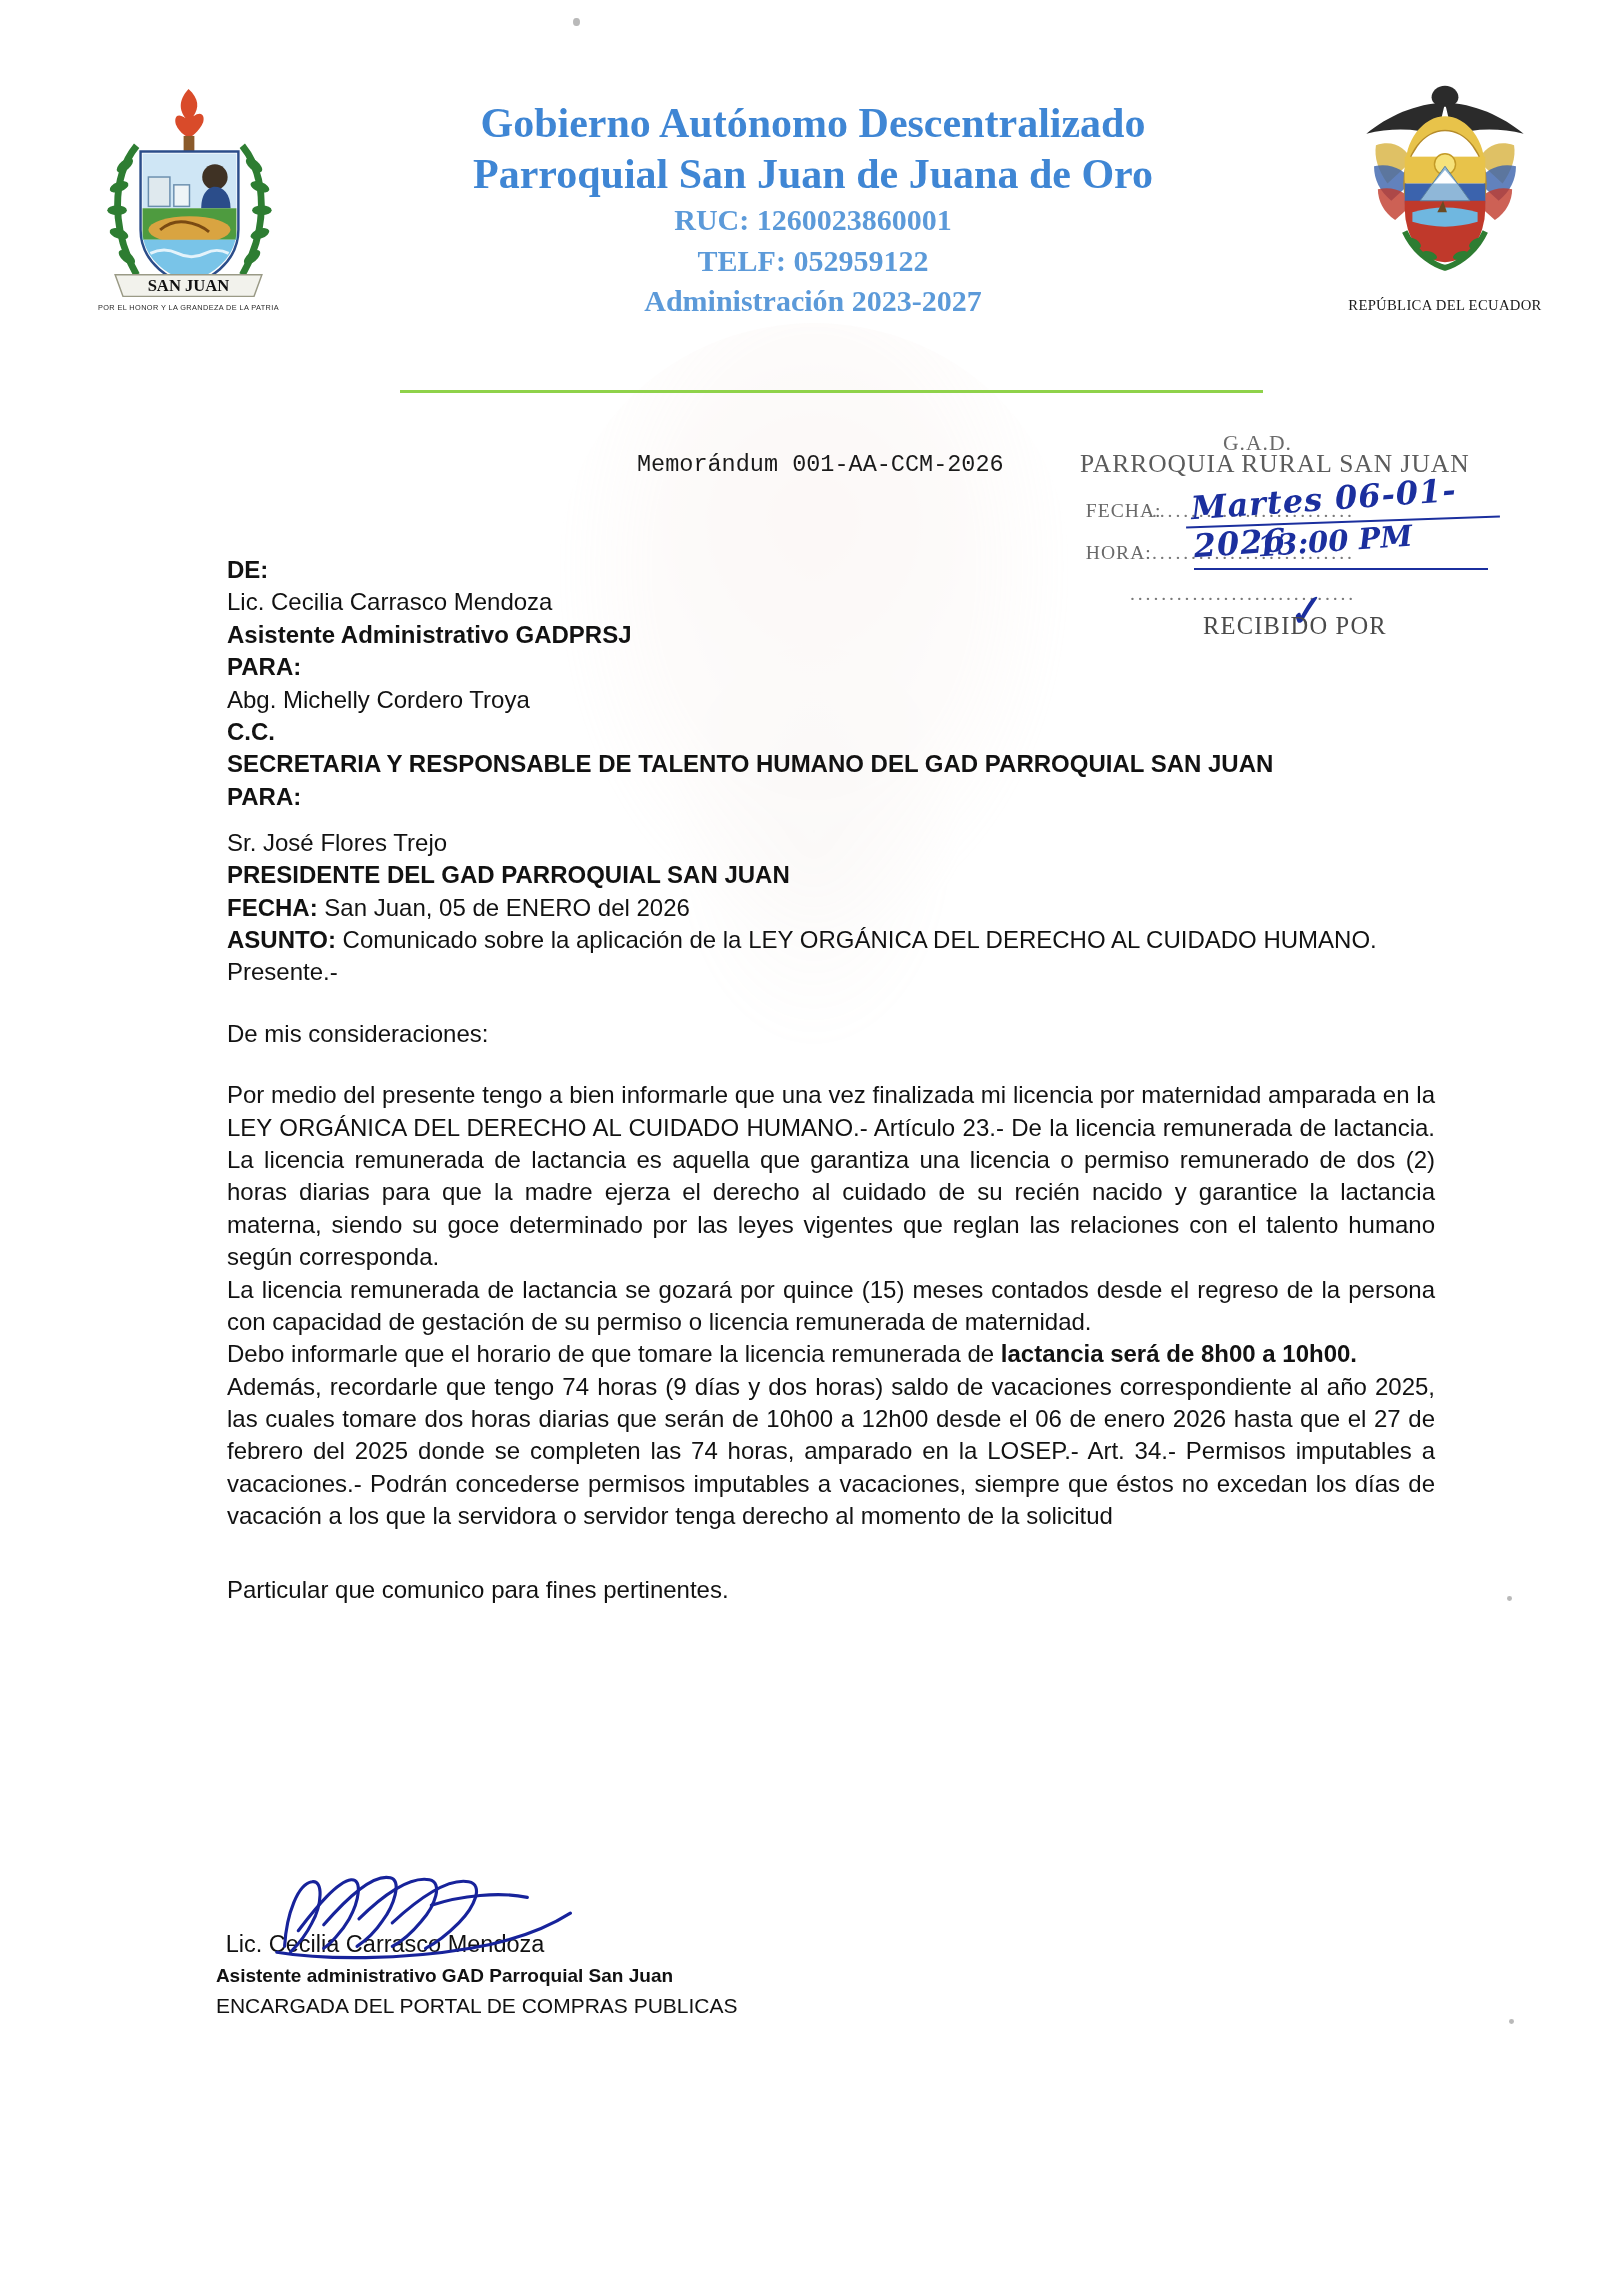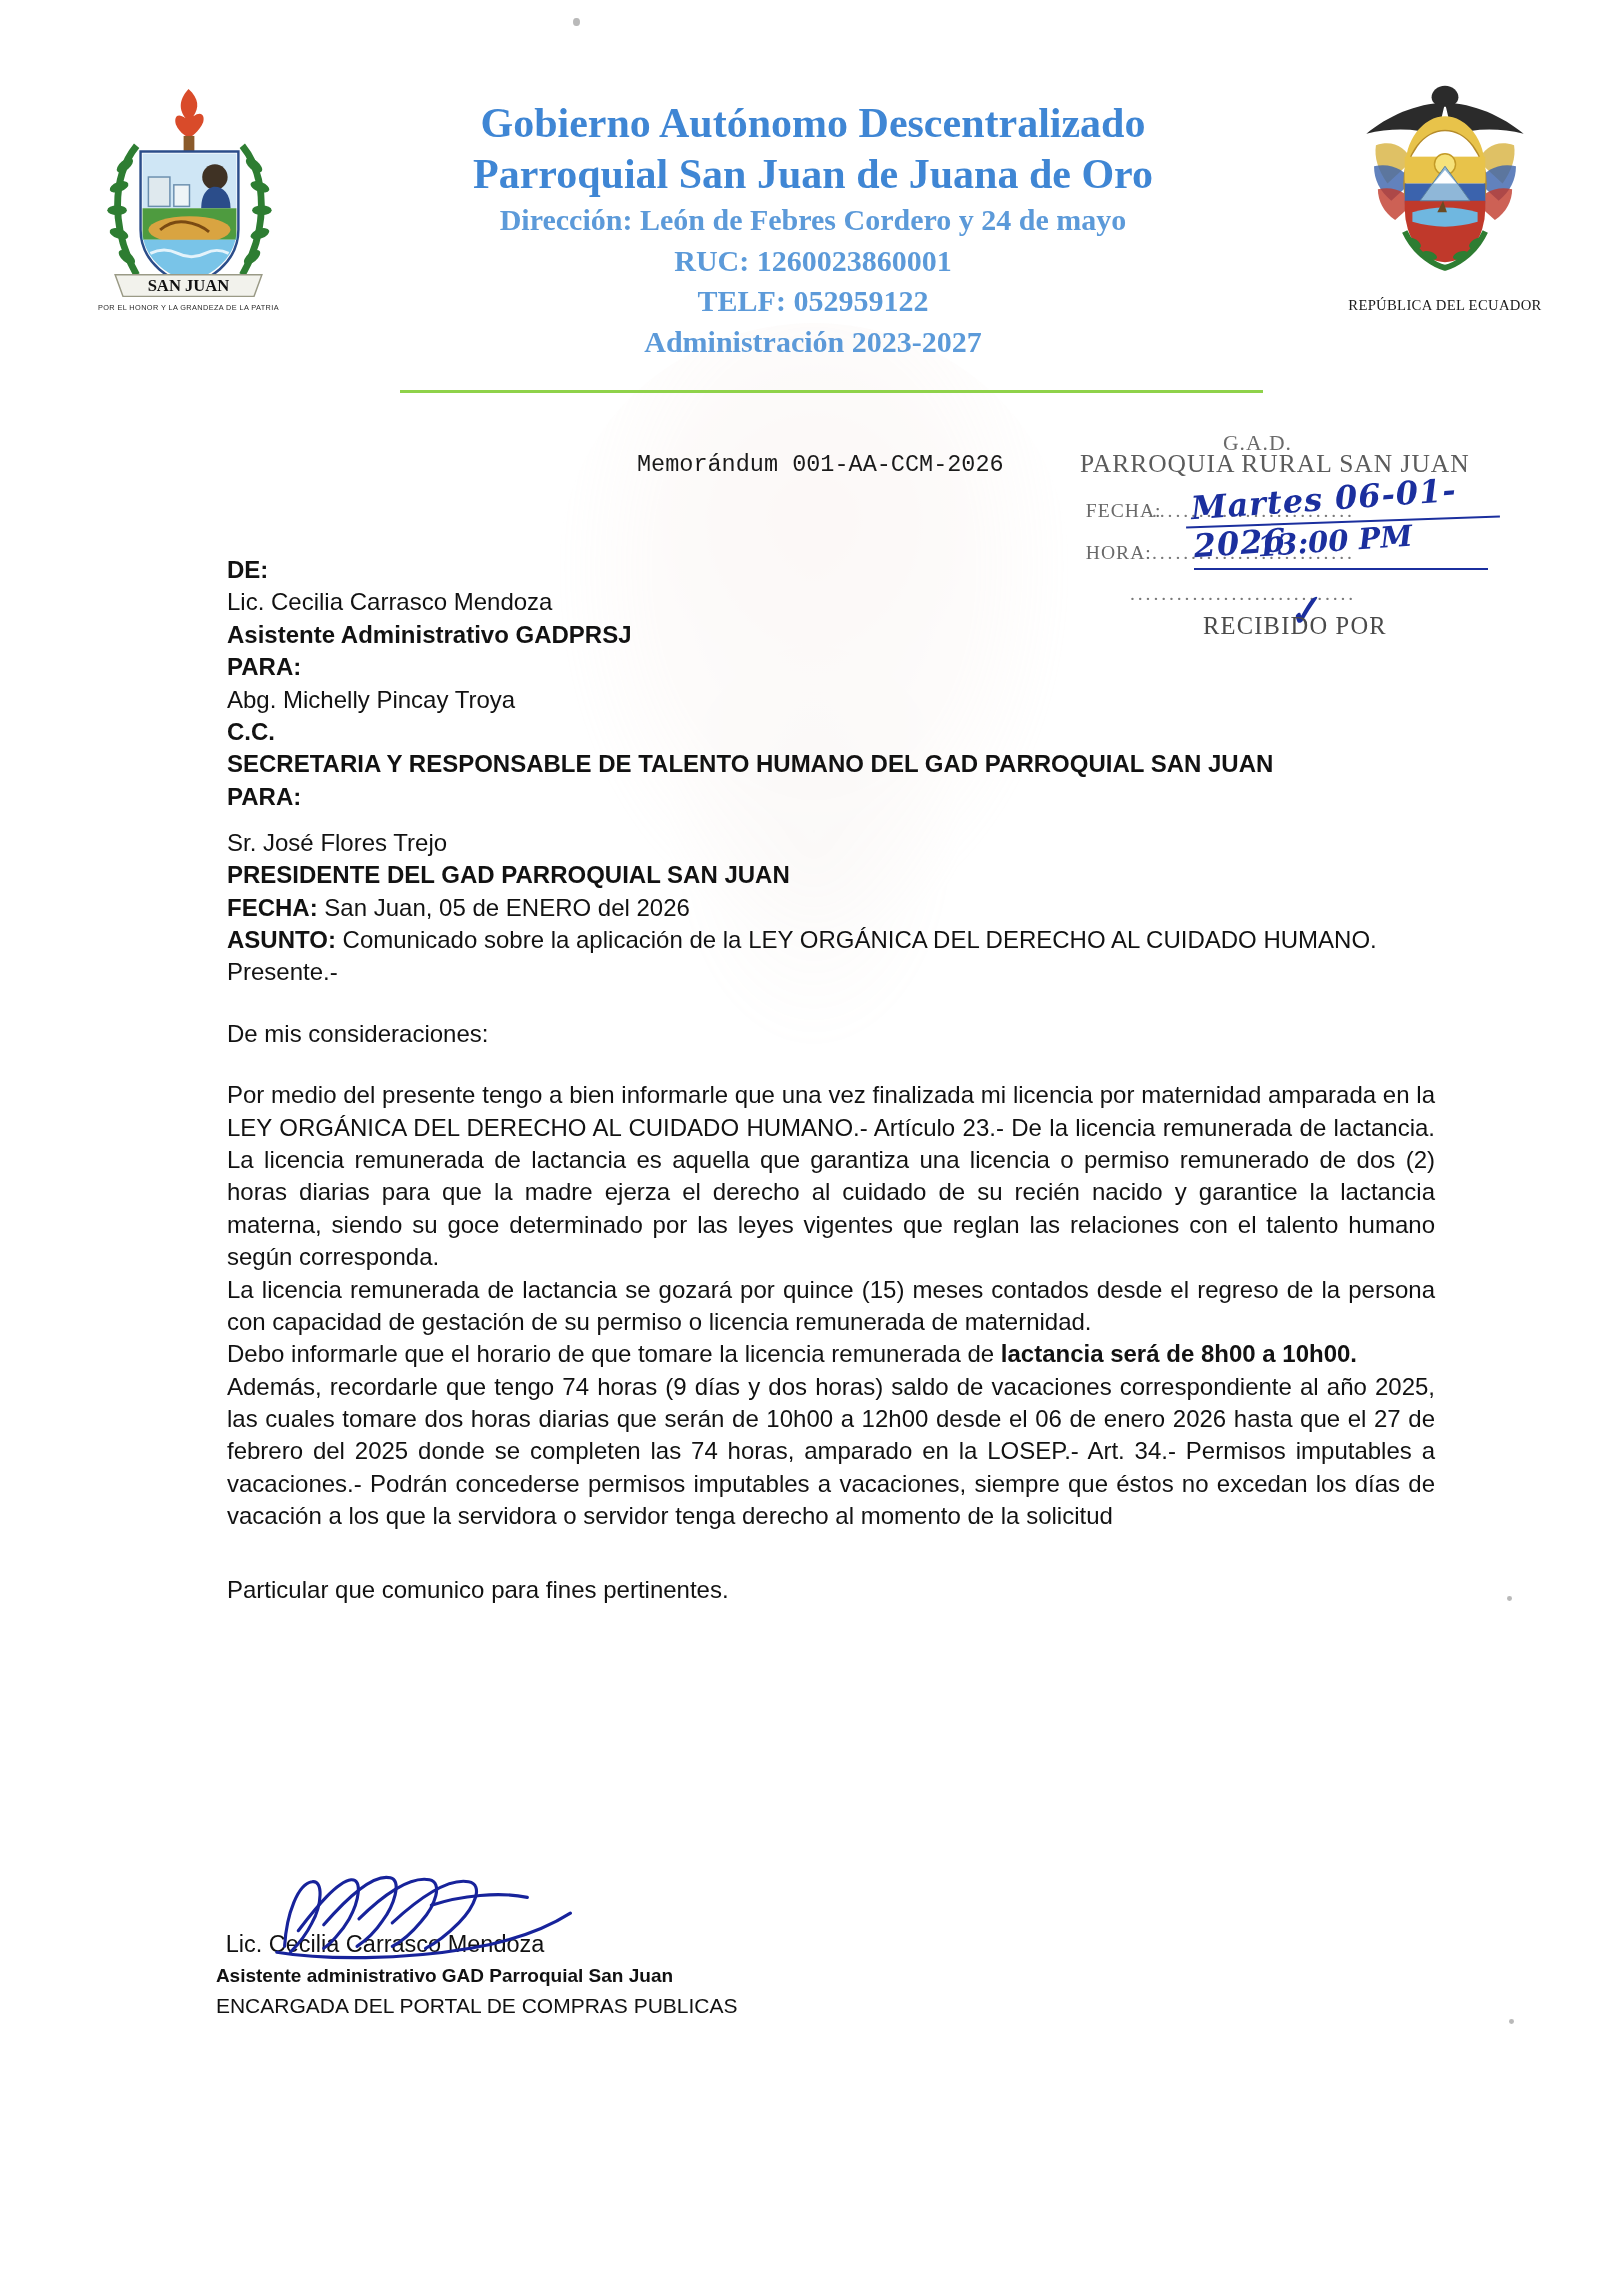--- a/index.html
+++ b/index.html
@@ -404,21 +404,20 @@
         <ellipse cx="132" cy="172" rx="8" ry="4" transform="rotate(-35 132 172)"></ellipse>
         <ellipse cx="116" cy="185" rx="8" ry="4" transform="rotate(-20 116 185)"></ellipse>
       </g>
     </svg>
     <div class="crest-caption">REPÚBLICA DEL ECUADOR</div>
   </div>
 
   <div class="header-text">
     <div class="ht-l1">Gobierno Autónomo Descentralizado</div>
     <div class="ht-l2">Parroquial San Juan de Juana de Oro</div>
-    <div class="ht-l3">Dirección: León de Febres Cordero y 24 de mayo</div>
     <div class="ht-l4">RUC: 1260023860001</div>
     <div class="ht-l5">TELF: 052959122</div>
     <div class="ht-l6">Administración 2023-2027</div>
   </div>
 
   <div class="rule"></div>
 </div>
 
 <div class="memo-no">Memorándum 001-AA-CCM-2026</div>
 
@@ -438,21 +437,21 @@
   <div class="stamp-recibido">RECIBIDO POR</div>
 </div>
 
 <div class="doc-body">
 
   <div class="line-b">DE:</div>
   <div class="line">Lic. Cecilia Carrasco Mendoza</div>
   <div class="line-b">Asistente Administrativo GADPRSJ</div>
 
   <div class="line-b">PARA:</div>
-  <div class="line">Abg. Michelly Pincay Troya</div>
+  <div class="line">Abg. Michelly Cordero Troya</div>
   <div class="line-b">C.C.</div>
 
   <div class="line-b">SECRETARIA Y RESPONSABLE DE TALENTO HUMANO DEL GAD PARROQUIAL SAN JUAN</div>
   <div class="line-b">PARA:</div>
   <div class="gap-sm"></div>
   <div class="line">Sr. José Flores Trejo</div>
   <div class="line-b">PRESIDENTE DEL GAD PARROQUIAL SAN JUAN</div>
 
   <div class="line">
     <span class="lbl">FECHA:</span>

